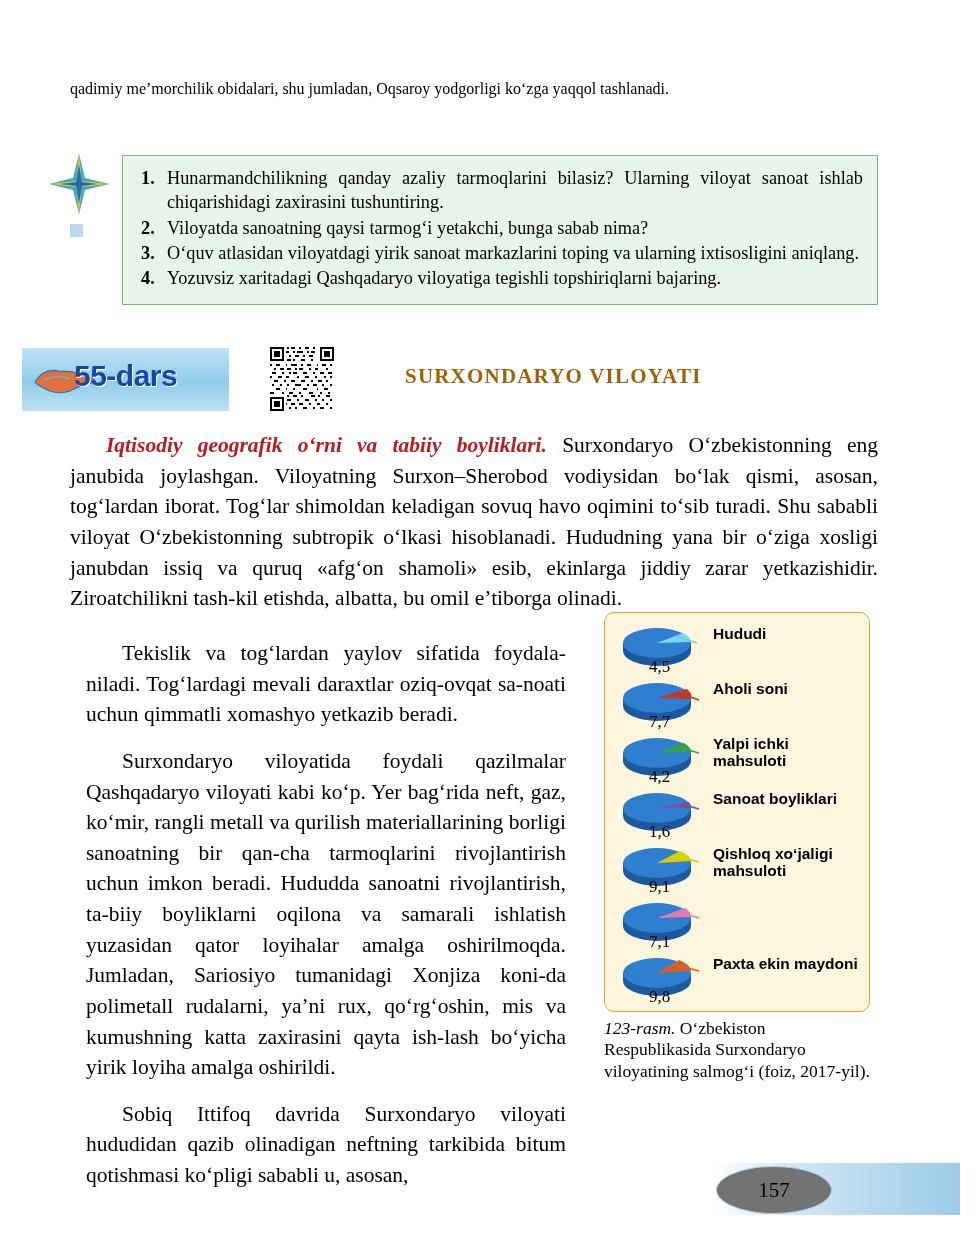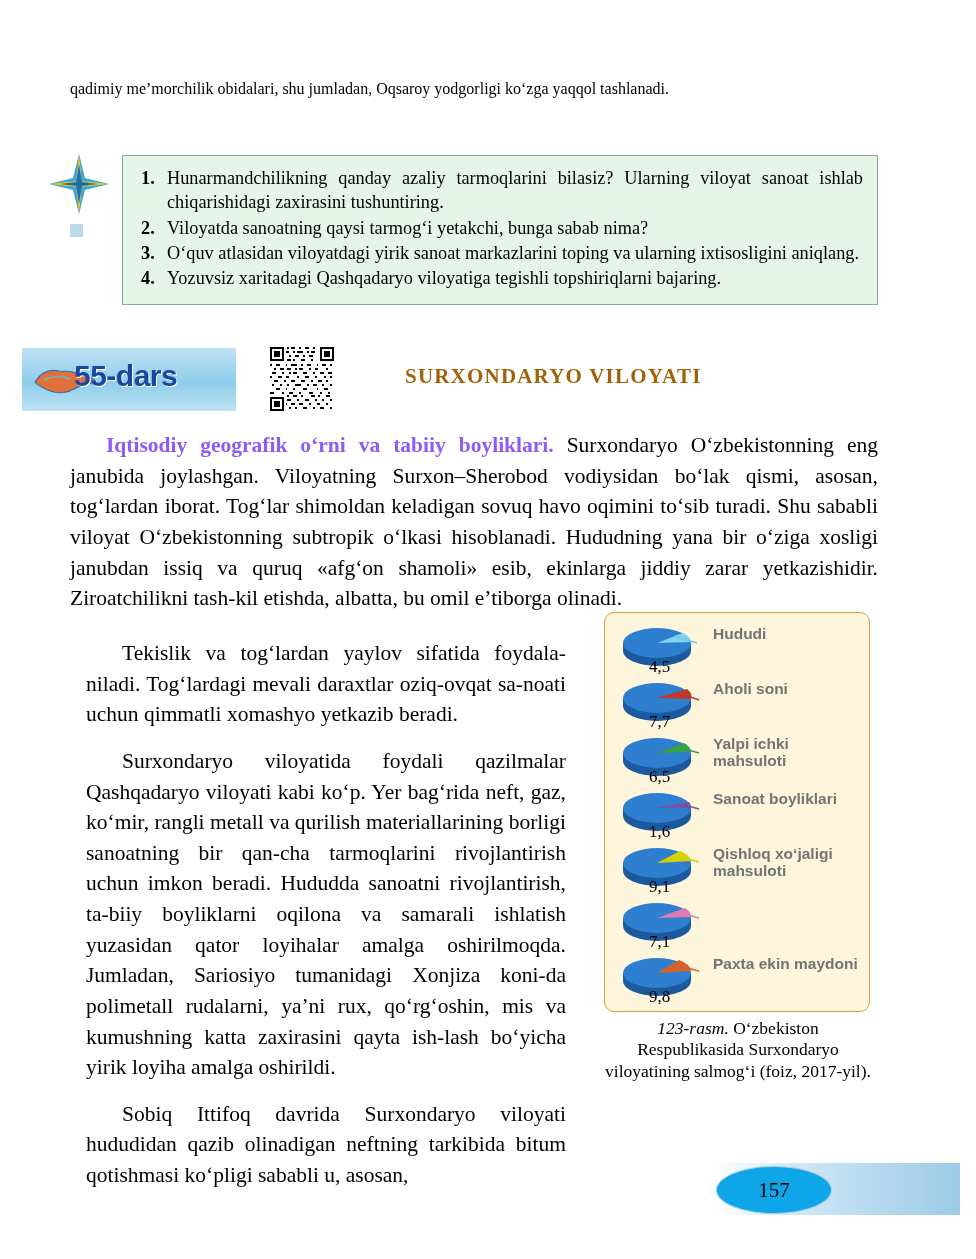--- a/index.html
+++ b/index.html
@@ -76,21 +76,20 @@
 
   
   .lesson-banner {
     position: absolute;
     left: 22px;
     top: 348px;
     width: 207px;
     height: 63px;
     background: linear-gradient(180deg,#bfe2f4 0%, #8ecdeb 55%, #bfe2f4 100%);
     overflow: hidden;
-    padding-left: 7px;
   }
   .lesson-banner .map-shape {
     position: absolute;
     left: 10px;
     top: 16px;
     width: 66px;
     height: 34px;
   }
   .lesson-banner .lesson-label {
     position: absolute;
@@ -128,22 +127,23 @@
     position: absolute;
     left: 70px;
     top: 430px;
     width: 808px;
     font-size: 21.5px;
     line-height: 1.425;
     text-align: justify;
     text-justify: inter-word;
   }
   .body-first .lead {
+    font-style: italic;
     font-weight: bold;
-    color: #8b5cf6;
+    color: #b91c1c;
   }
   .indent {
     text-indent: 36px;
   }
 
   .body-left {
     position: absolute;
     left: 70px;
     top: 622px;
     width: 512px;
@@ -188,36 +188,35 @@
     height: 52px;
   }
   .pie-label {
     position: absolute;
     left: 100px;
     top: 4px;
     width: 150px;
     font-family: "Liberation Sans", sans-serif;
     font-size: 15.5px;
     line-height: 1.12;
-    color: #737373;
+    color: #000000;
     font-weight: 600;
   }
   .pie-val {
     position: absolute;
     left: 36px;
     top: 36px;
     font-family: "Liberation Serif", serif;
     font-size: 17px;
     color: #000000;
   }
 
   .fig-caption {
     width: 268px;
     margin-top: 6px;
-    text-align: center;
     font-size: 17.5px;
     line-height: 1.22;
   }
   .fig-caption .rasm {
     font-style: italic;
   }
 
   
   .page-number-band {
     position: absolute;
@@ -227,21 +226,21 @@
     height: 52px;
     background: linear-gradient(90deg, rgba(255,255,255,0) 0%, #cfe6f5 35%, #9ccbe8 100%);
   }
   .page-number-oval {
     position: absolute;
     left: 716px;
     top: 1166px;
     width: 114px;
     height: 46px;
     border-radius: 50%;
-    background: #0ea5e9;
+    background: #737373;
     border: 1px solid #a9cfe6;
     display: flex;
     align-items: center;
     justify-content: center;
     font-size: 21px;
   }
 </style>
 </head>
 <body>
 
@@ -453,21 +452,21 @@
       <div class="pie-row" style="top:118px;">
         <div class="pie-wrap">
           <svg viewBox="0 0 88 52" width="88" height="52">
             <ellipse cx="44" cy="30" rx="34" ry="15" fill="#1b5a9e"></ellipse>
             <rect x="10" y="22" width="68" height="8" fill="#1b5a9e"></rect>
             <ellipse cx="44" cy="22" rx="34" ry="15" fill="#2f7fd0"></ellipse>
             <path d="M44,22 L78,21 A34,15 0 0 0 71,12 Z" fill="#35a14b"></path>
             <line x1="64" y1="16" x2="86" y2="22" stroke="#35a14b" stroke-width="1.4"></line>
           </svg>
         </div>
-        <div class="pie-val">6,5</div>
+        <div class="pie-val">4,2</div>
         <div class="pie-label">Yalpi ichki mahsuloti</div>
       </div>
 
       <div class="pie-row" style="top:173px;">
         <div class="pie-wrap">
           <svg viewBox="0 0 88 52" width="88" height="52">
             <ellipse cx="44" cy="30" rx="34" ry="15" fill="#1b5a9e"></ellipse>
             <rect x="10" y="22" width="68" height="8" fill="#1b5a9e"></rect>
             <ellipse cx="44" cy="22" rx="34" ry="15" fill="#2f7fd0"></ellipse>
             <path d="M44,22 L78,22 A34,15 0 0 0 76,16 Z" fill="#7d4f9e"></path>

